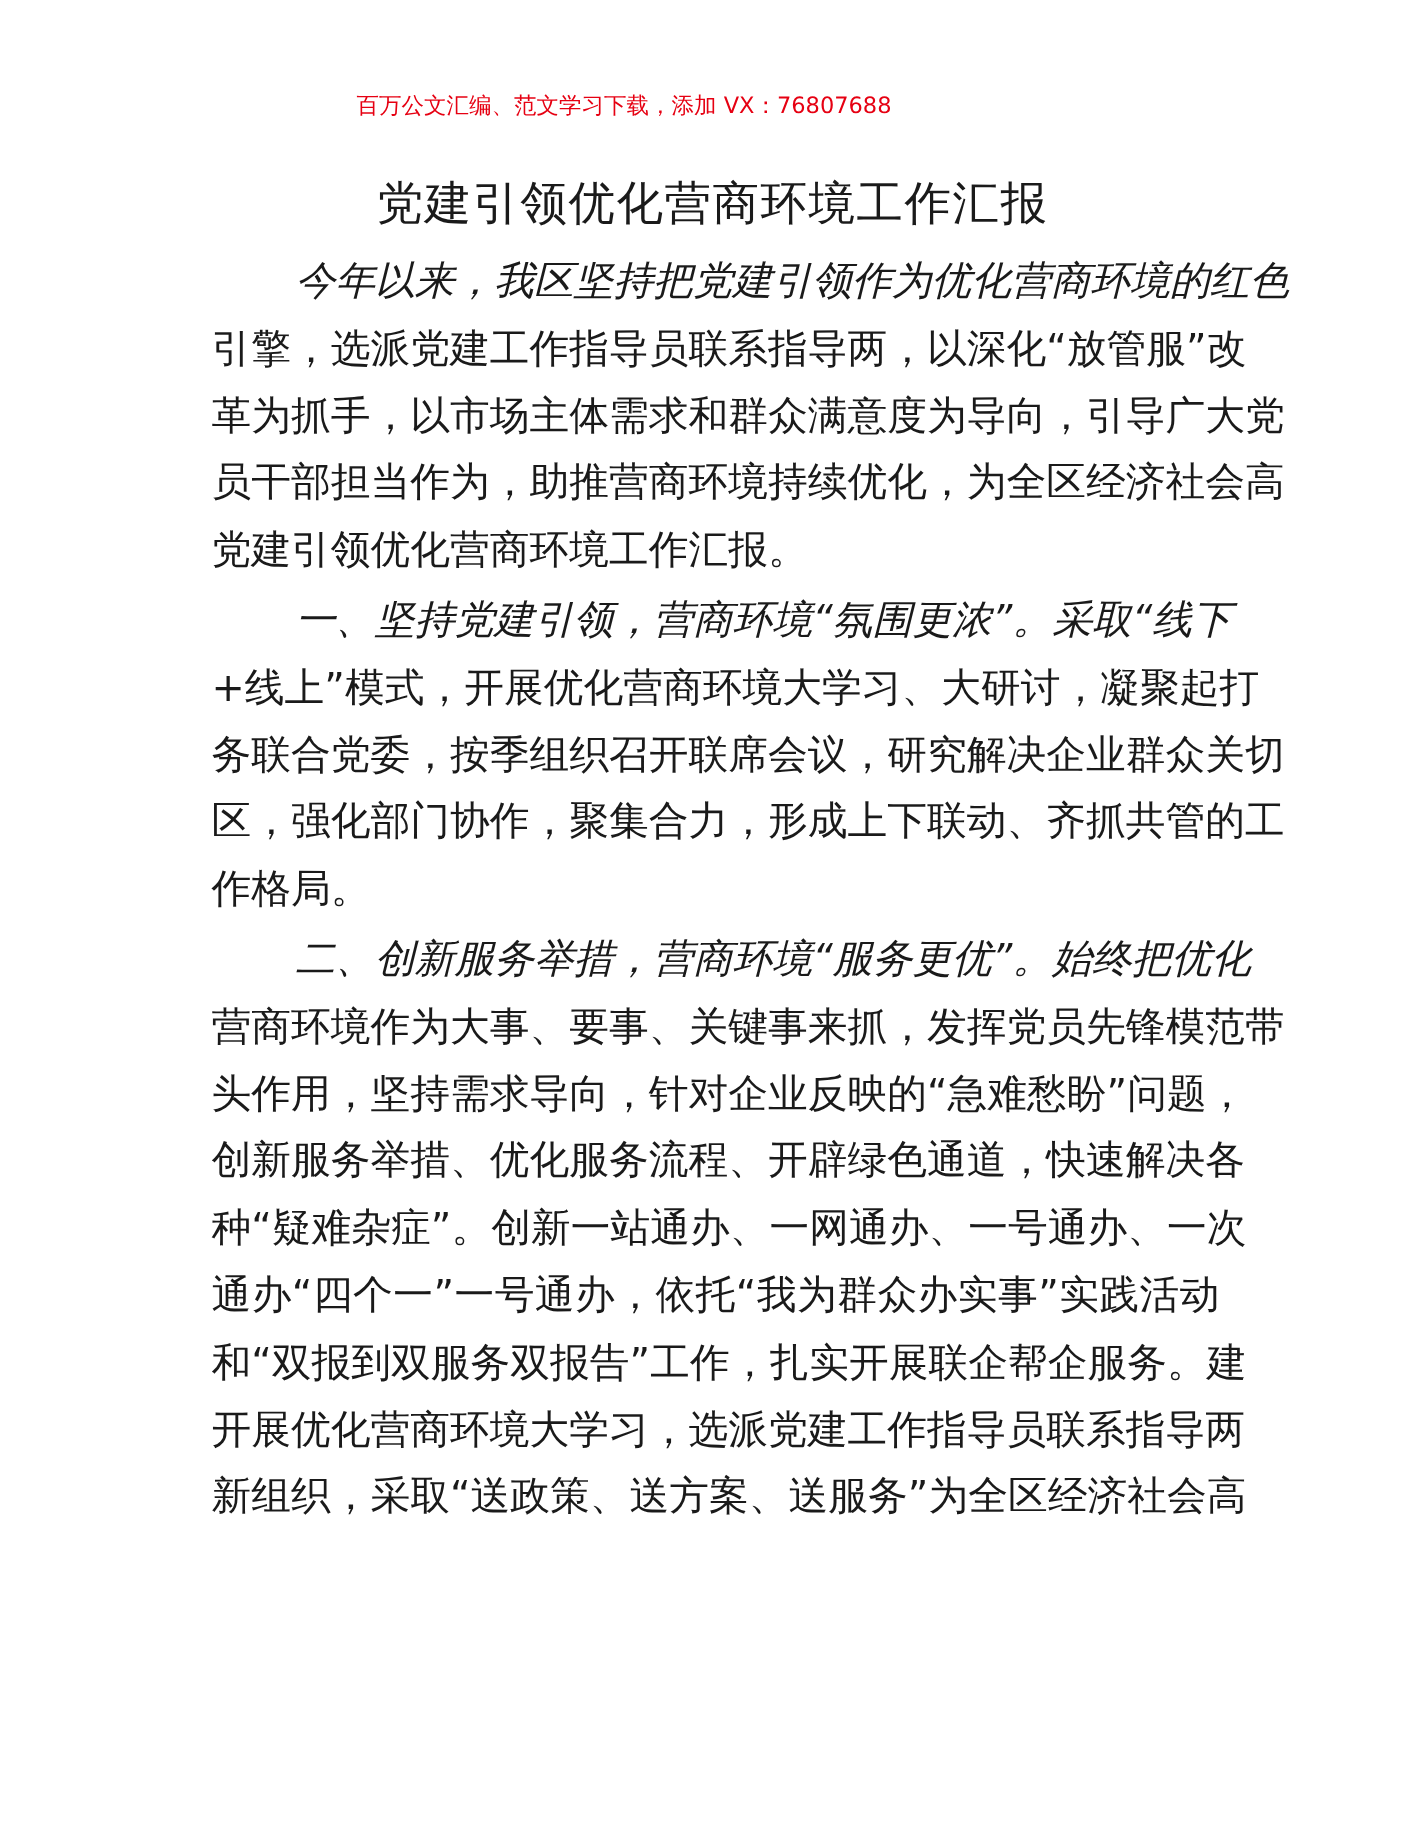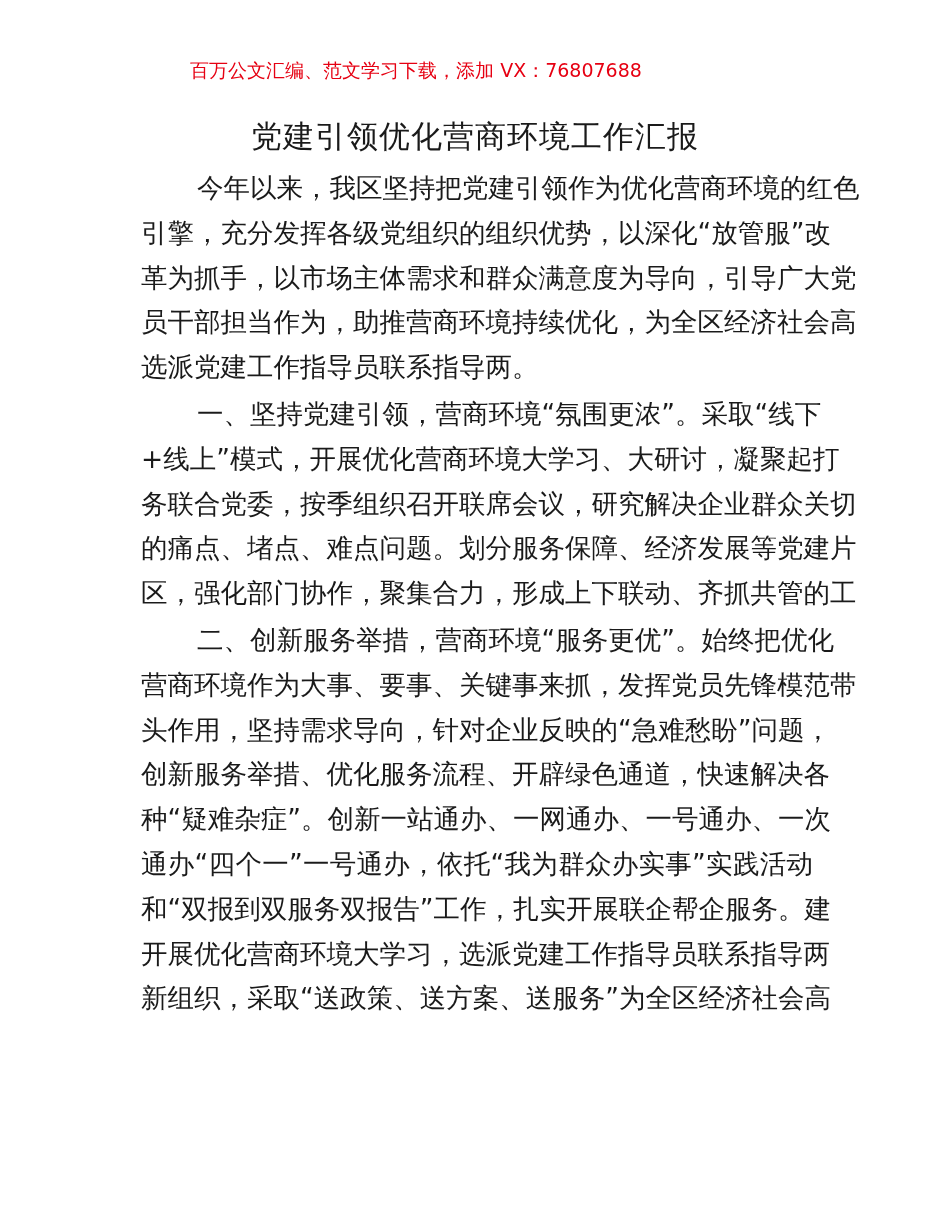--- a/index.html
+++ b/index.html
@@ -14,21 +14,21 @@
       overflow: hidden;
       font-family: "DejaVu Sans", "Liberation Sans", sans-serif;
       color: #1a1a1a;
     }
     .header-banner {
       position: absolute;
       top: 56px;
       left: 0;
       width: 832px;
       text-align: center;
-      font-size: 19px;
+      font-size: 15px;
       line-height: 28px;
       color: #e60012;
       letter-spacing: 0px;
     }
     .doc-title {
       position: absolute;
       top: 114px;
       left: 0;
       width: 950px;
       text-align: center;
@@ -54,45 +54,46 @@
       white-space: nowrap;
       text-align: justify;
       text-align-last: justify;
       letter-spacing: 0px;
     }
     .line.last {
       text-align-last: left;
     }
     .line.indent {
       padding-left: 56px;
+      font-style: italic;
     }
   </style>
 </head>
 <body>
 
 <div class="header-banner">百万公文汇编、范文学习下载，添加 VX：76807688</div>
 
 <div class="doc-title">党建引领优化营商环境工作汇报</div>
 
 <div class="body">
 
   <div class="para">
     <span class="line indent">今年以来，我区坚持把党建引领作为优化营商环境的红色</span>
-    <span class="line">引擎，充分发挥各级党组织的组织优势，以深化“放管服”改</span>
+    <span class="line">引擎，选派党建工作指导员联系指导两，以深化“放管服”改</span>
     <span class="line">革为抓手，以市场主体需求和群众满意度为导向，引导广大党</span>
     <span class="line">员干部担当作为，助推营商环境持续优化，为全区经济社会高</span>
-    <span class="line last">选派党建工作指导员联系指导两。</span>
+    <span class="line last">党建引领优化营商环境工作汇报。</span>
   </div>
 
   <div class="para">
     <span class="line indent">一、坚持党建引领，营商环境“氛围更浓”。采取“线下</span>
     <span class="line">+线上”模式，开展优化营商环境大学习、大研讨，凝聚起打</span>
     <span class="line">务联合党委，按季组织召开联席会议，研究解决企业群众关切</span>
-    <span class="line">的痛点、堵点、难点问题。划分服务保障、经济发展等党建片</span>
     <span class="line">区，强化部门协作，聚集合力，形成上下联动、齐抓共管的工</span>
+    <span class="line last">作格局。</span>
   </div>
 
   <div class="para">
     <span class="line indent">二、创新服务举措，营商环境“服务更优”。始终把优化</span>
     <span class="line">营商环境作为大事、要事、关键事来抓，发挥党员先锋模范带</span>
     <span class="line">头作用，坚持需求导向，针对企业反映的“急难愁盼”问题，</span>
     <span class="line">创新服务举措、优化服务流程、开辟绿色通道，快速解决各</span>
     <span class="line">种“疑难杂症”。创新一站通办、一网通办、一号通办、一次</span>
     <span class="line">通办“四个一”一号通办，依托“我为群众办实事”实践活动</span>
     <span class="line">和“双报到双服务双报告”工作，扎实开展联企帮企服务。建</span>

